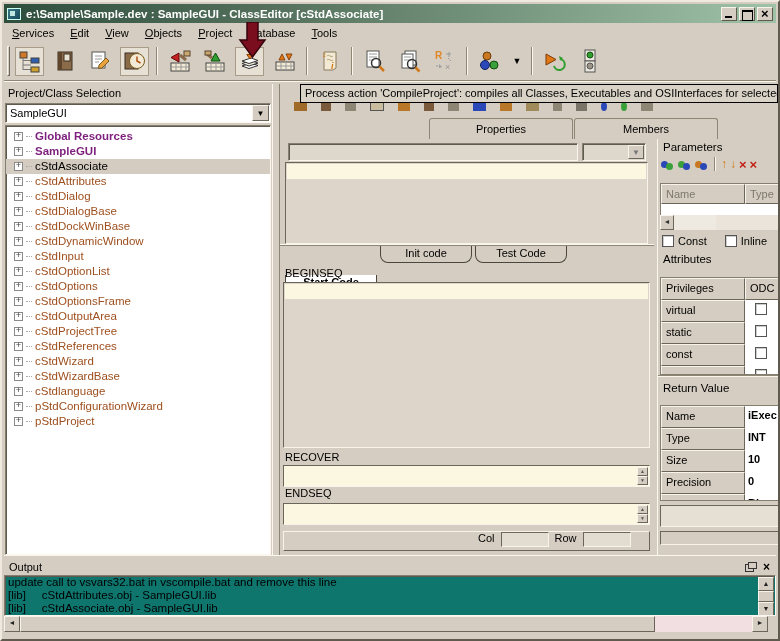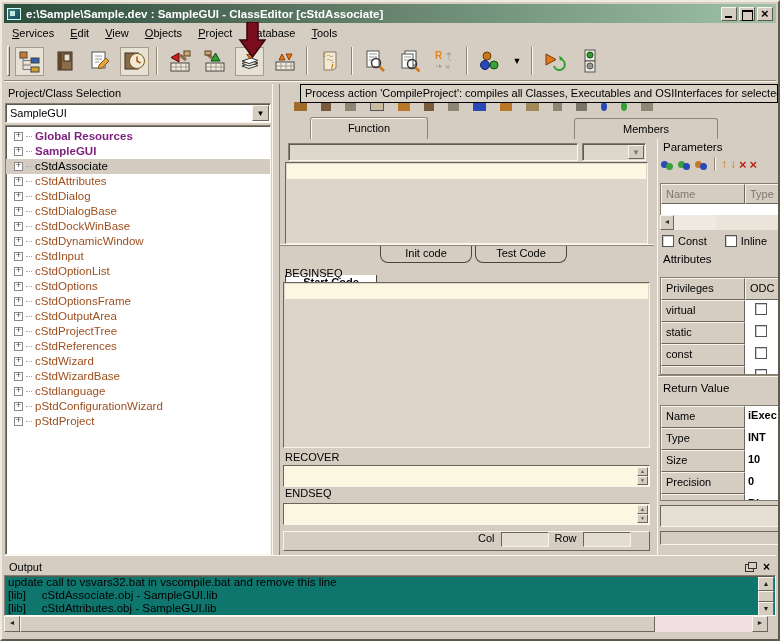--- a/index.html
+++ b/index.html
@@ -442,21 +442,21 @@
     <span style="width:12px;background:#b87828;"></span>
     <span style="width:13px;background:#a08a5a;"></span>
     <span style="width:9px;background:#8e8674;"></span>
     <span style="width:11px;background:#7a7468;"></span>
     <span style="width:6px;background:#2b48b8;border-radius:50%;"></span>
     <span style="width:6px;background:#3aa03a;border-radius:50%;"></span>
     <span style="width:12px;background:#8e8674;"></span>
   </div>
 
   <div class="tabrow">
-    <div class="tab active" style="left:30px;width:118px;">Function</div>
+    <div class="tab" style="left:149px;width:144px;">Properties</div>
     <div class="tab" style="left:294px;width:144px;">Members</div>
   </div>
 
   <div class="fpanel">
     <div class="ffield sunken2"></div>
     <div class="fcombo sunken2">
       <span class="btn raised">▼</span>
     </div>
     <div class="flist sunken">
         <div class="cream"></div>
@@ -569,22 +569,22 @@
     <div class="osplit"></div>
     <div class="ohead">
       <span class="t">Output</span>
       <span class="float-ic"></span>
       <span class="close-ic">×</span>
     </div>
     <div class="obody sunken2">
       <div>
 
       <div class="oline">update call to vsvars32.bat in vscompile.bat and remove this line</div>
+          <div class="oline">[lib]     cStdAttributes.obj - SampleGUI.lib</div>
           <div class="oline">[lib]     cStdAssociate.obj - SampleGUI.lib</div>
-          <div class="oline">[lib]     cStdAttributes.obj - SampleGUI.lib</div>
         </div>
       <div class="vsb">
         <div class="sbtn">▲</div>
         <div class="vthumb"></div>
         <div class="sbtn">▼</div>
       </div>
     </div>
     <div class="hsb">
       <span class="sbtn" style="width:16px;">◄</span>
       <span class="hthumb"></span>

